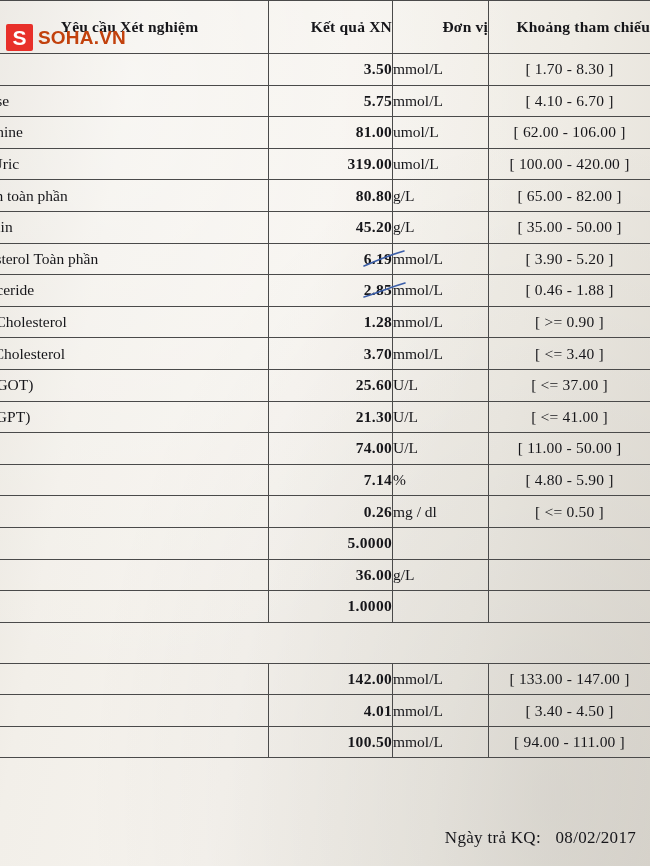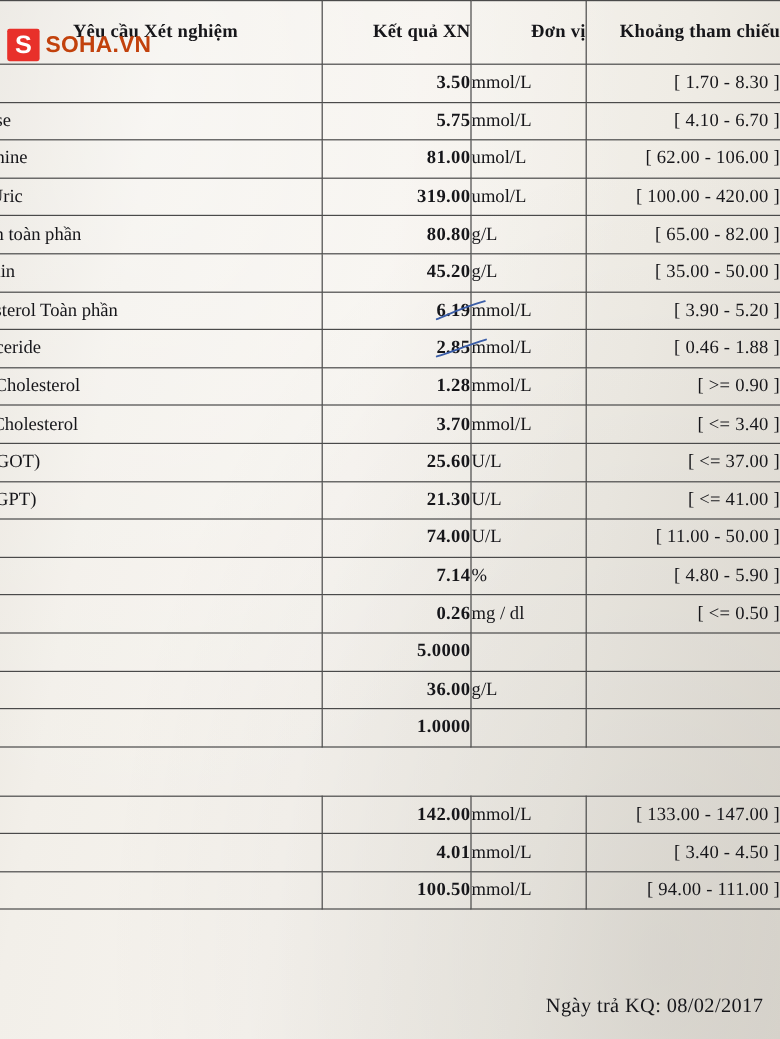--- a/index.html
+++ b/index.html
@@ -106,21 +106,21 @@
   td.res {
     text-align: right;
     font-weight: bold;
     font-size: 16px;
     letter-spacing: .3px;
   }
   td.unit {
     font-size: 15px;
   }
   td.ref {
-    text-align: right;
+    text-align: center;
     font-size: 15px;
     letter-spacing: .2px;
   }
 
   
   .gap {
     height: 40px;
   }
 
   
@@ -133,21 +133,21 @@
   
   .footer {
     position: absolute;
     right: 14px;
     bottom: 18px;
     font-size: 17px;
     letter-spacing: .3px;
     white-space: nowrap;
   }
   .footer .lbl { }
-  .footer .val { }
+  .footer .val { margin-left: 10px; }
 </style>
 </head>
 <body>
 
 <div class="paper"></div>
 
 <div class="watermark">
   <div class="wm-box">S</div>
   <div class="wm-text">SOHA.VN</div>
 </div>

